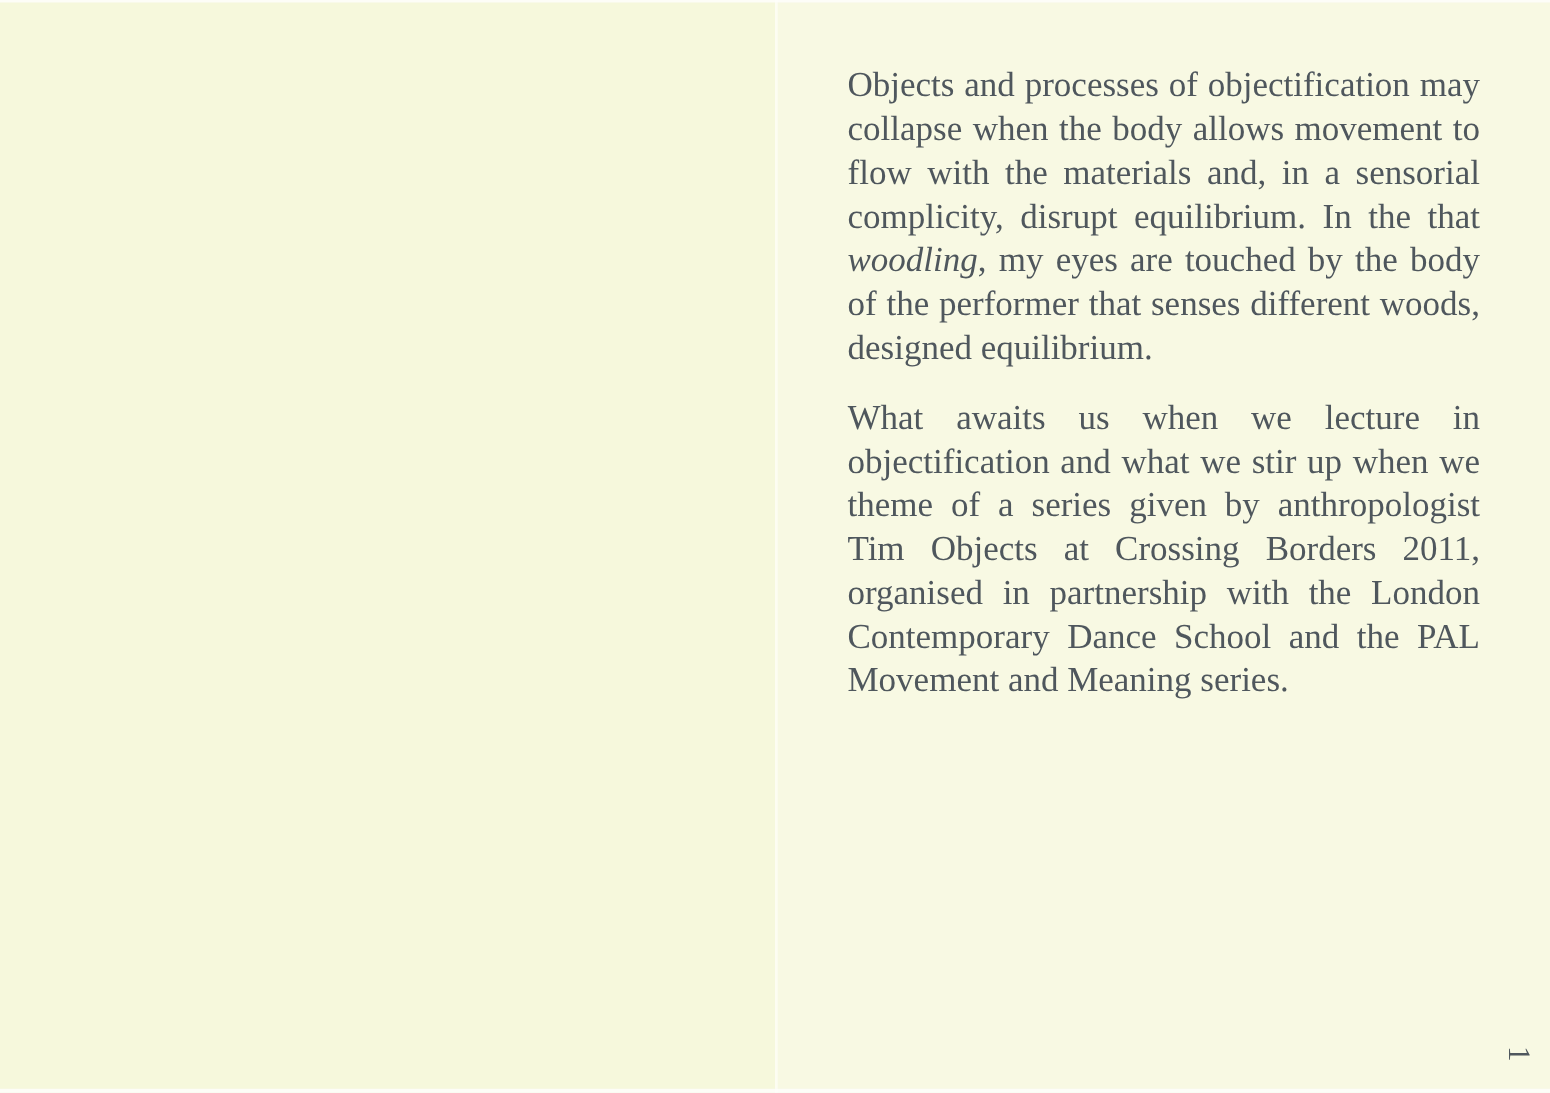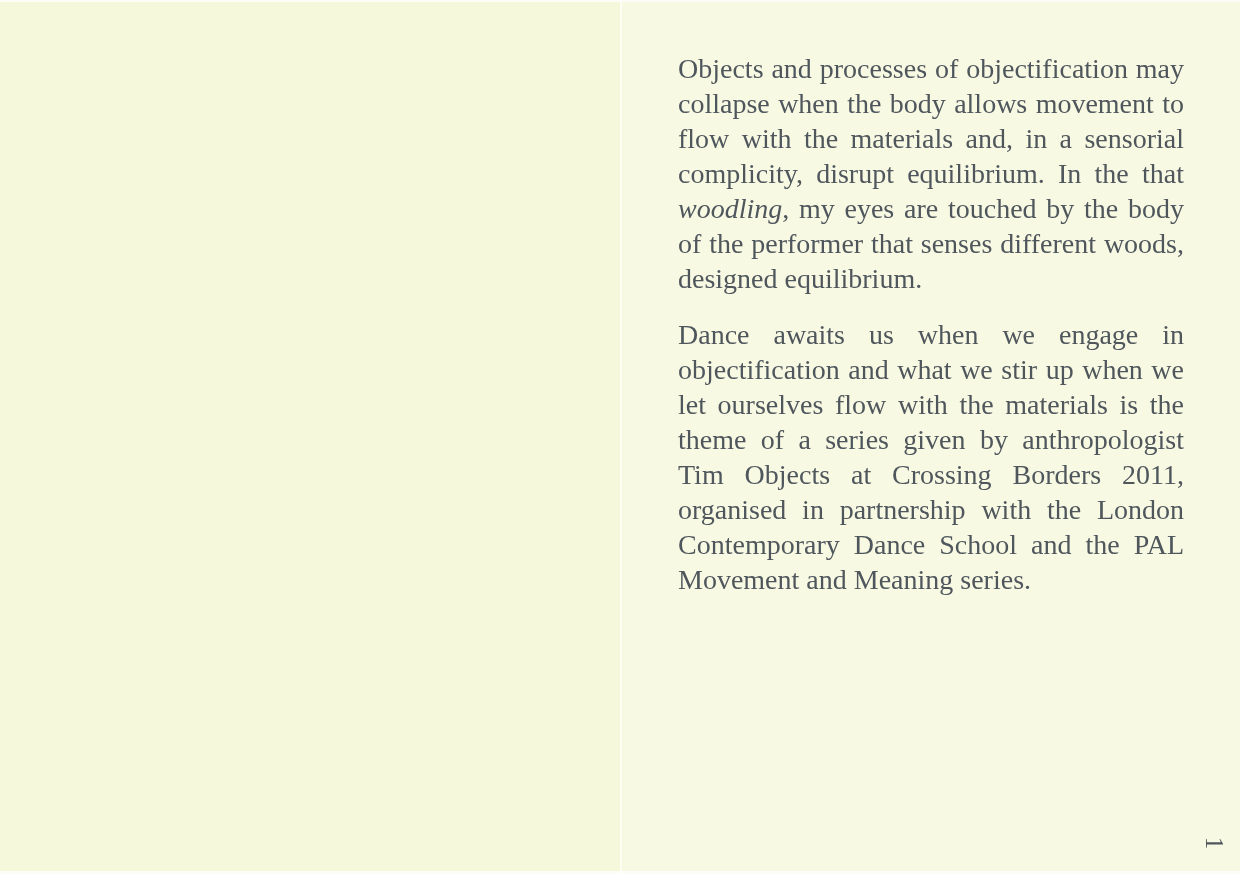--- a/index.html
+++ b/index.html
@@ -96,23 +96,22 @@
         <div class="line">Objects and processes of objectification may</div>
         <div class="line">collapse when the body allows movement to</div>
         <div class="line">flow with the materials and, in a sensorial</div>
         <div class="line">complicity, disrupt equilibrium. In the that</div>
         <div class="line"><em>woodling</em><span>, my eyes are touched by the body</span></div>
         <div class="line">of the performer that senses different woods,</div>
         <div class="line last">designed equilibrium.</div>
       </div>
 
       <div class="para">
-        <div class="line">Dance awaits us when we engage in</div>
+        <div class="line">What awaits us when we lecture in</div>
         <div class="line">objectification and what we stir up when we</div>
-        <div class="line">let ourselves flow with the materials is the</div>
         <div class="line">theme of a series given by anthropologist</div>
         <div class="line">Tim Objects at Crossing Borders 2011,</div>
         <div class="line">organised in partnership with the London</div>
         <div class="line">Contemporary Dance School and the PAL</div>
         <div class="line last">Movement and Meaning series.</div>
       </div>
 
     </div>
 
     <div class="page-number">1</div>

